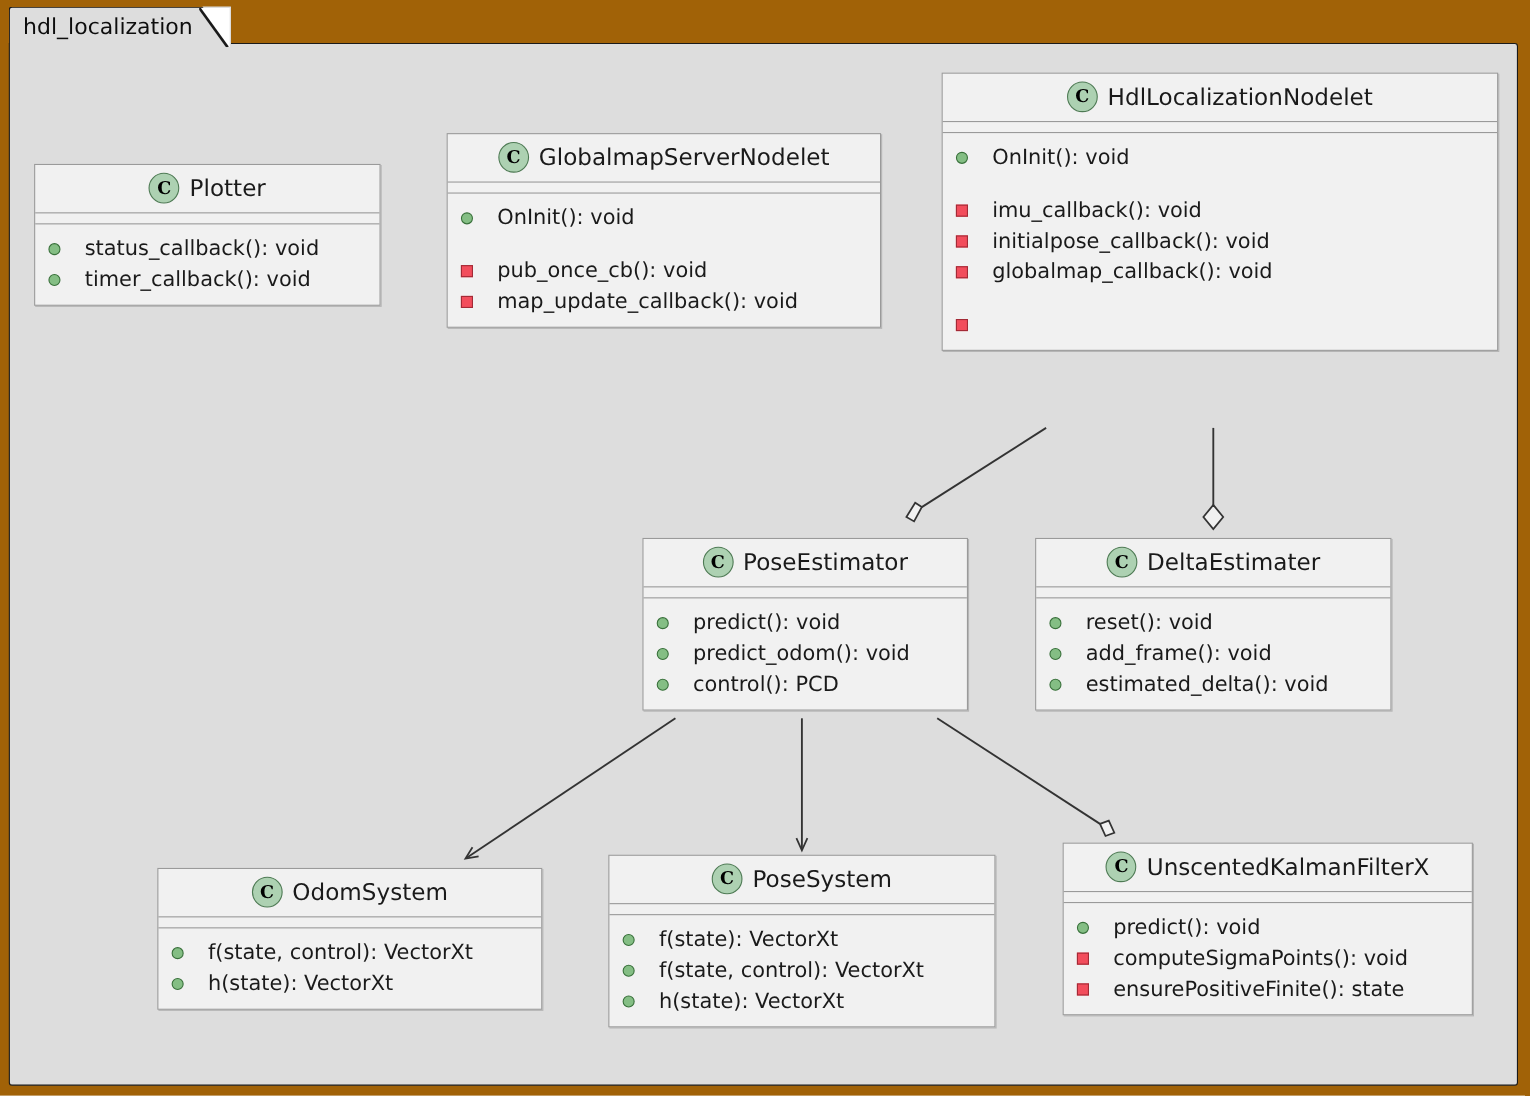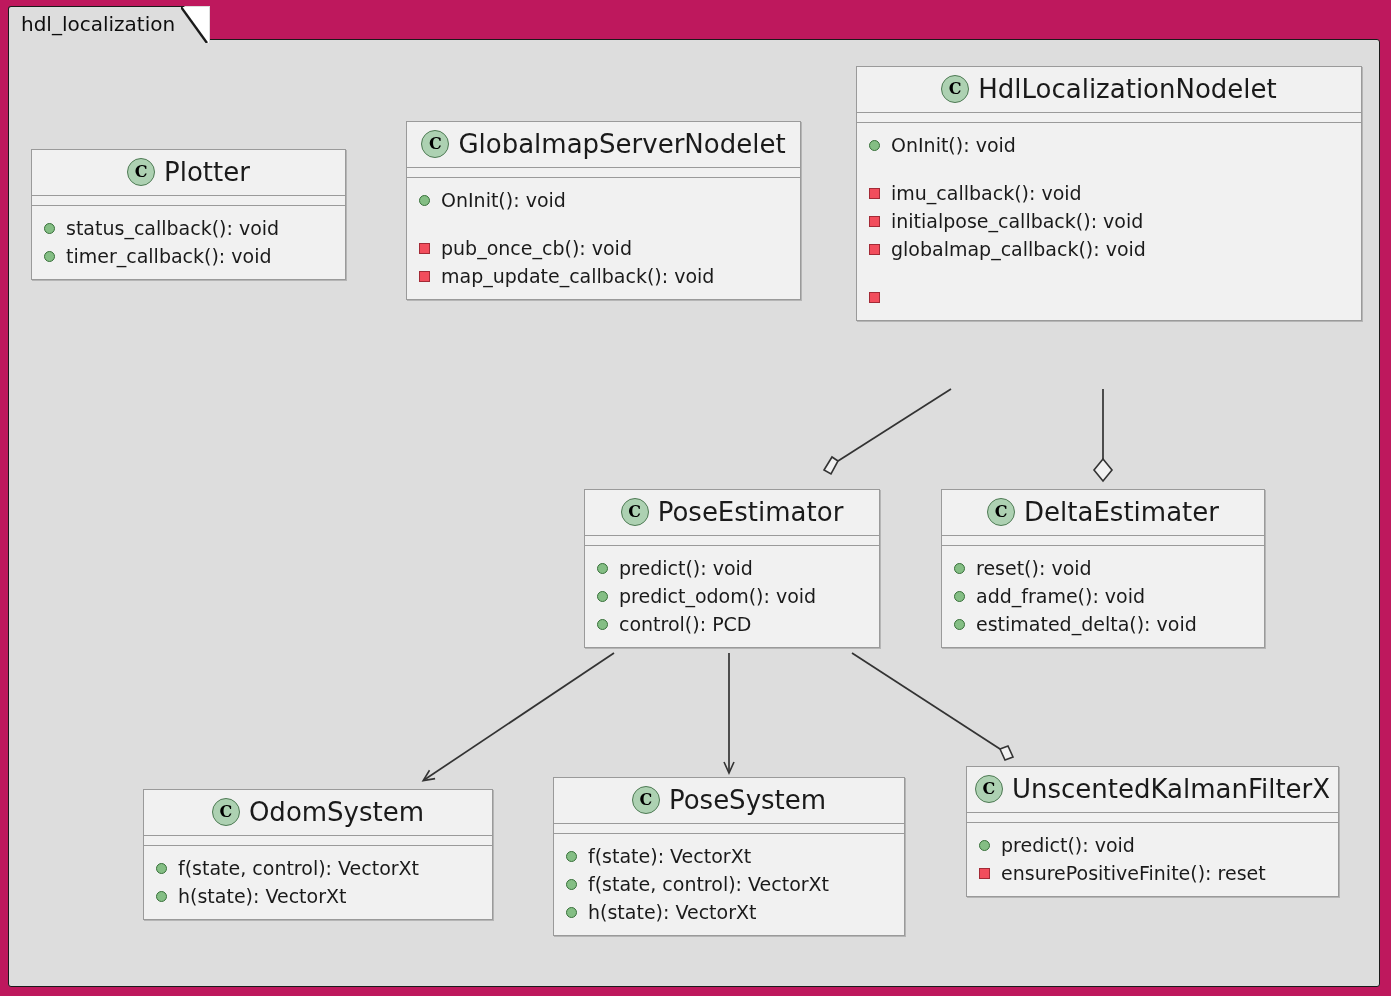--- a/index.html
+++ b/index.html
@@ -13,21 +13,21 @@
     font-family: "DejaVu Sans", sans-serif;
     position: relative;
     overflow: hidden;
   }
 
   
   #diagram-root {
     position: absolute;
     left: 0; top: 0;
     width: 1391px; height: 996px;
-    background: #be185d;
+    background: #a16207;
   }
   .package-tab {
     position: absolute;
     left: 8px;
     top: 6px;
     height: 34px;
     background: #DDDDDD;
     border: 1.5px solid #1a1a1a;
     border-bottom: none;
     box-sizing: border-box;
@@ -113,35 +113,35 @@
     align-items: center;
     justify-content: center;
     font-size: 16px;
     font-weight: bold;
     color: #000000;
     font-family: "DejaVu Serif", serif;
     line-height: 1;
     flex: 0 0 auto;
   }
   .class-title {
-    font-size: 26px;
+    font-size: 21px;
     color: #1a1a1a;
     white-space: nowrap;
   }
   .uml-attrs {
     height: 9px;
     border-bottom: 1px solid #9a9a9a;
   }
   .uml-methods {
     padding: 8px 12px 9px 12px;
   }
   .method-row {
     display: flex;
     align-items: center;
-    gap: 11px;
+    gap: 22px;
     height: 28px;
     white-space: nowrap;
   }
   .method-row.spacer {
     height: 20px;
   }
   .marker {
     width: 11px; height: 11px;
     flex: 0 0 auto;
   }
@@ -372,18 +372,22 @@
       <span class="class-title">UnscentedKalmanFilterX</span>
     </div>
     <div class="uml-attrs"></div>
     <div class="uml-methods">
       <div class="method-row">
         <span class="marker public"></span>
         <span class="method-label">predict(): void</span>
       </div>
       <div class="method-row">
         <span class="marker private"></span>
-        <span class="method-label">ensurePositiveFinite(): reset</span>
+        <span class="method-label">computeSigmaPoints(): void</span>
+      </div>
+      <div class="method-row">
+        <span class="marker private"></span>
+        <span class="method-label">ensurePositiveFinite(): state</span>
       </div>
     </div>
   </div>
 
 </div>
 
 </body></html>

